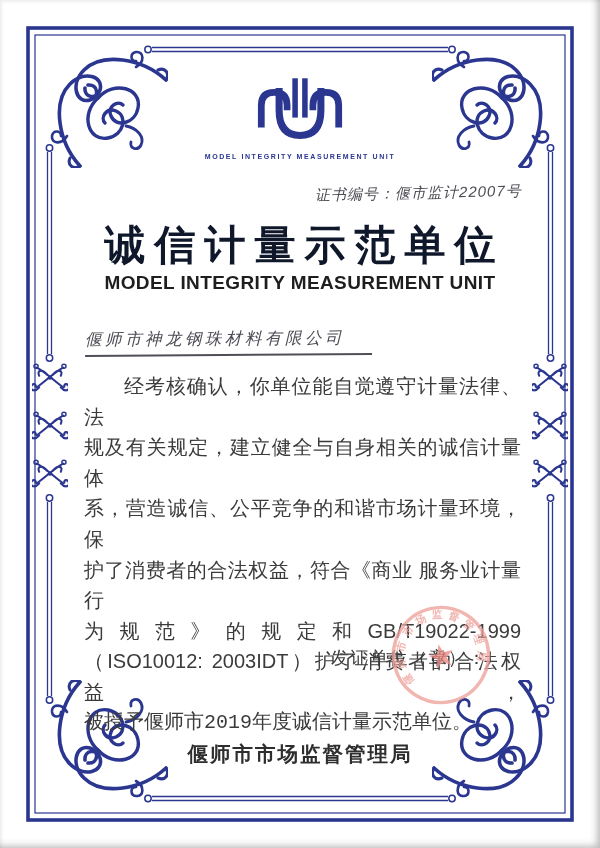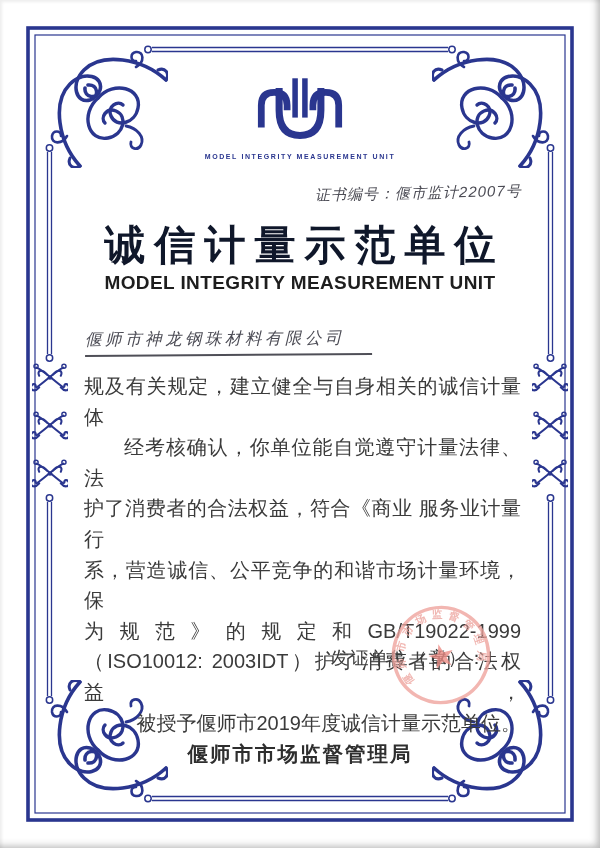--- a/index.html
+++ b/index.html
@@ -33,21 +33,21 @@
     border-bottom:2px solid #4f4f57;font-size:16.5px;letter-spacing:3.5px;
     transform:rotate(-0.4deg);
   }
 
   .body-text{
     position:absolute;top:371px;left:84px;width:437px;
     font-size:20px;line-height:30.6px;color:#3b3b3b;
   }
   .body-text .jline{text-align:justify;text-align-last:justify;}
   .body-text .indent{text-indent:2em;}
-  .body-text .lline{text-align:right;}
+  .body-text .lline{text-align:left;font-family:Liberation Mono, monospace;}
 
   .issuer-label{position:absolute;top:646px;left:311px;font-size:18px;color:#3b3b3b;letter-spacing:1.5px;margin-left:20px;}
   .seal{position:absolute;top:598px;left:384px;width:114px;height:114px;}
 
   .issuer{
     position:absolute;top:740px;left:0;width:600px;text-align:center;
     font-size:20.5px;font-weight:bold;color:#2e2e2e;letter-spacing:2px;
   }
 </style>
 </head>
@@ -155,24 +155,24 @@
     <div class="cert-no hand">
       <span>证书编号：</span><span>偃市监计22007号</span>
     </div>
 
     <h1 class="title-zh">诚信计量示范单位</h1>
     <div class="title-en">MODEL INTEGRITY MEASUREMENT UNIT</div>
 
     <div class="awardee hand">偃师市神龙钢珠材料有限公司</div>
 
     <div class="body-text">
+      <div class="jline indent">经考核确认，你单位能自觉遵守计量法律、法</div>
       <div class="jline">规及有关规定，建立健全与自身相关的诚信计量体</div>
-      <div class="jline indent">经考核确认，你单位能自觉遵守计量法律、法</div>
+      <div class="jline">系，营造诚信、公平竞争的和谐市场计量环境，保</div>
       <div class="jline">护了消费者的合法权益，符合《商业 服务业计量行</div>
-      <div class="jline">系，营造诚信、公平竞争的和谐市场计量环境，保</div>
       <div class="jline">为规范》的规定和GB/T19022-1999</div>
       <div class="jline">（ISO10012: 2003IDT）护了消费者的合法权益，</div>
       <div class="lline">被授予偃师市2019年度诚信计量示范单位。</div>
     </div>
 
     <span class="issuer-label">发证单位（章）：</span>
 
     <svg class="seal" viewBox="0 0 120 120" aria-hidden="true">
       <g opacity="0.78" transform="rotate(-14 60 60)">
         <circle cx="60" cy="60" r="50" fill="none" stroke="#efa29c" stroke-width="3.6"></circle>

